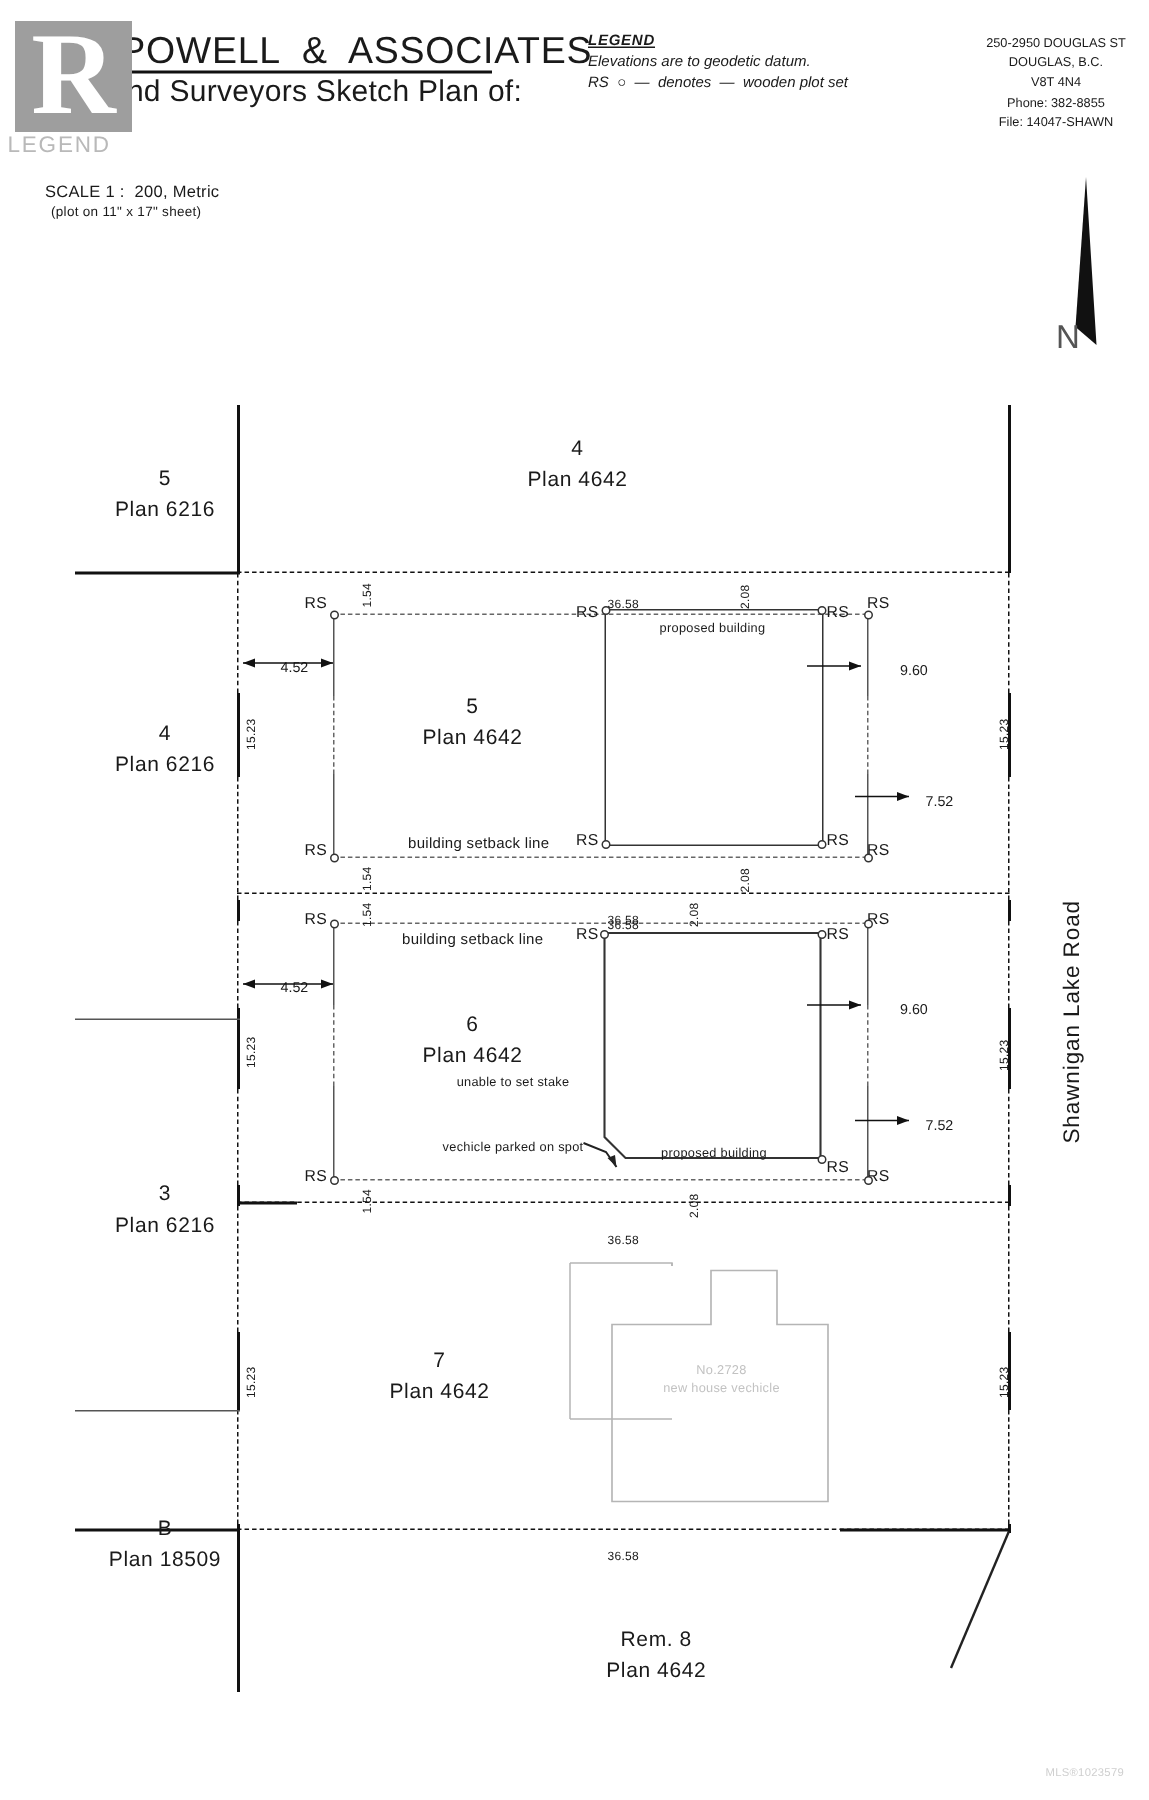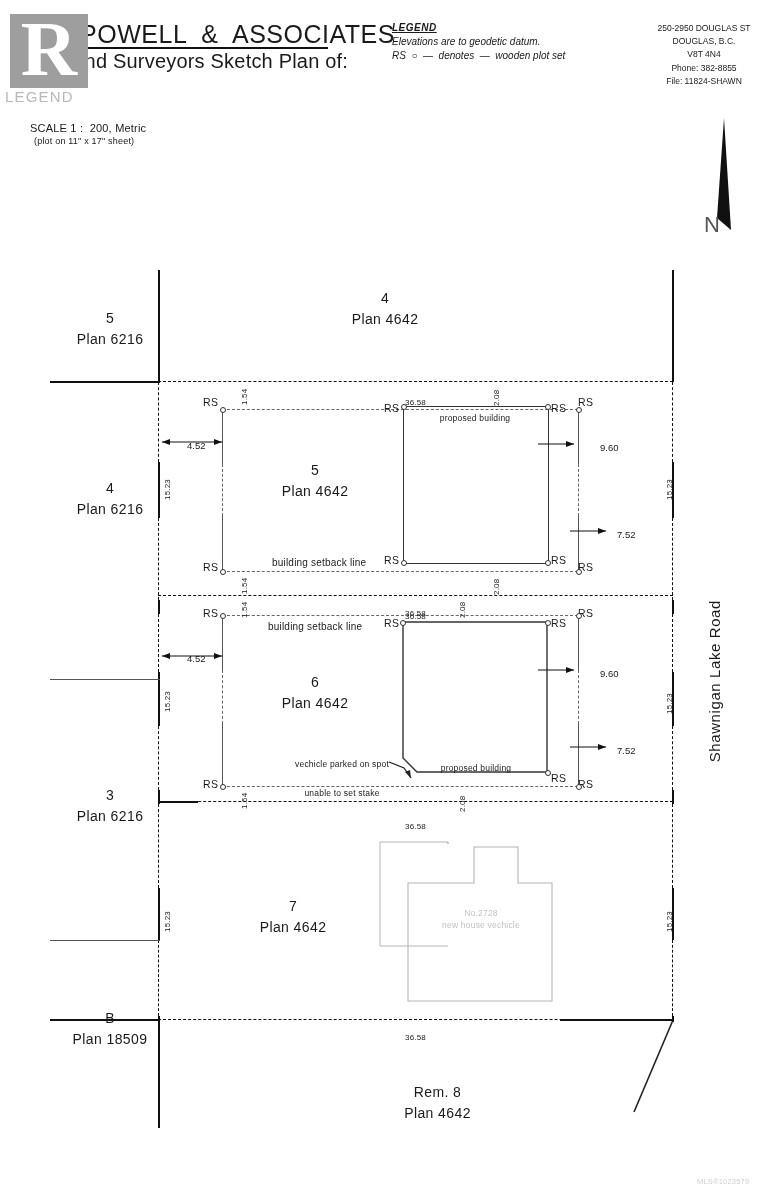--- a/index.html
+++ b/index.html
@@ -88,21 +88,21 @@
     <div class="lg-title t">LEGEND</div>
     <div class="lg-l2 t">Elevations are to geodetic datum.</div>
     <div class="lg-l3 t">RS  ○  —  denotes  —  wooden plot set</div>
   </div>
 
   <div class="abs" id="addrblock">
     <div>250-2950 DOUGLAS ST</div>
     <div>DOUGLAS, B.C.</div>
     <div>V8T 4N4</div>
     <div>Phone:  382-8855</div>
-    <div>File:  11824-SHAWN</div>
+    <div>File:  14047-SHAWN</div>
   </div>
 
   <svg class="abs" id="north" viewBox="0 0 40 125">
     <polygon points="24,0 31,112 17,100" fill="#111"></polygon>
   </svg>
   <div class="abs t" id="north-label">N</div>
 
   <div class="abs t" id="road">Shawnigan Lake Road</div>
 
   <div class="abs vl" style="left:158px;top:270px;height:112px;"></div>
@@ -212,21 +212,21 @@
   <div class="abs vl-thin" style="left:222px;top:724px;height:62px;"></div>
   <div class="abs vl-thin" style="left:578px;top:615px;height:55px;"></div>
   <div class="abs dash-v-lt" style="left:578px;top:670px;height:54px;"></div>
   <div class="abs vl-thin" style="left:578px;top:724px;height:62px;"></div>
 
   <svg class="abs" style="left:401px;top:620px;width:150px;height:155px;" viewBox="0 0 150 155">
     <path d="M2,2 L146,2 L146,152 L16,152 L2,138 Z" fill="none" stroke="#333" stroke-width="1.4"></path>
   </svg>
   <div class="abs note-c" style="left:403px;top:763px;width:146px;">proposed building</div>
 
-  <div class="abs note-c" style="left:282px;top:788px;width:120px;">unable to set stake</div>
+  <div class="abs note-c" style="left:282px;top:716px;width:120px;">unable to set stake</div>
   <div class="abs note-c" style="left:282px;top:759px;width:120px;">vechicle parked on spot</div>
   <svg class="abs" style="left:388px;top:758px;width:30px;height:22px;" viewBox="0 0 30 22">
     <path d="M1,4 L16,10 L23,20" fill="none" stroke="#222" stroke-width="1.3"></path>
     <polygon points="23,20 17,14 22,12" fill="#222"></polygon>
   </svg>
   <div class="abs note" style="left:268px;top:621px;">building setback line</div>
 
   <div class="abs dim" style="left:405px;top:588px;">36.58</div>
   <div class="abs dim" style="left:405px;top:798px;">36.58</div>
   <div class="abs dimv" style="left:240px;top:590px;height:28px;">1.54</div>

